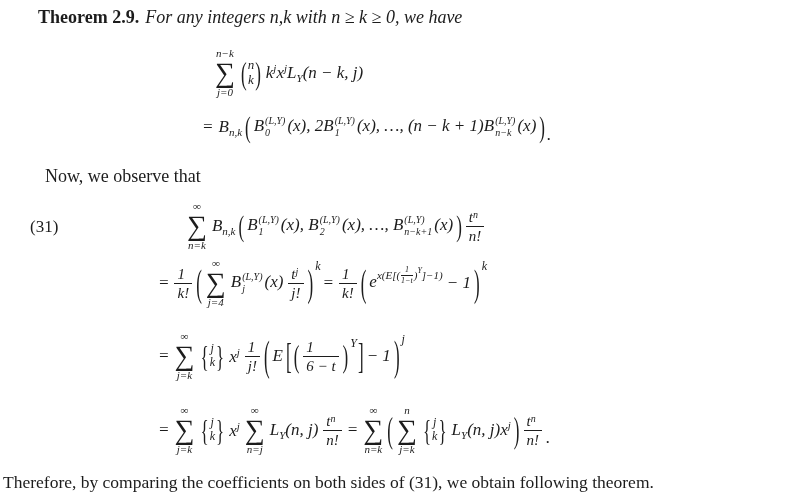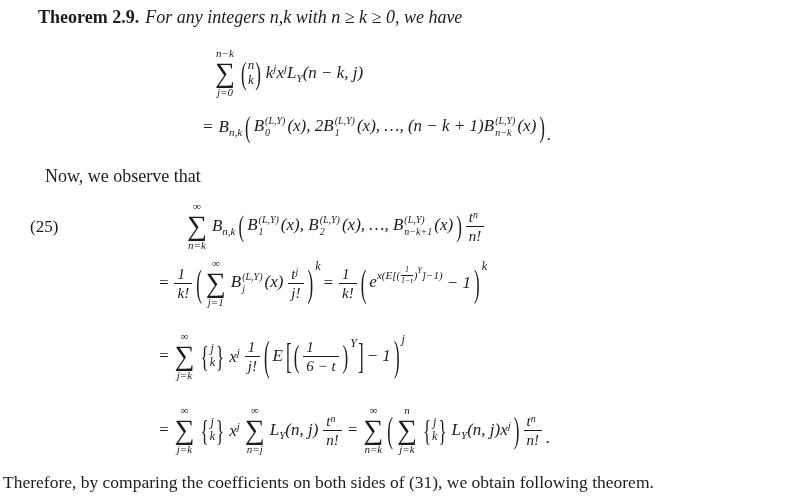--- a/index.html
+++ b/index.html
@@ -90,21 +90,21 @@
 <span>(n − k + 1)B</span><span class="ss">
           <span>(L,Y)</span>
           <span>n−k</span>
         </span><span>(x)</span></span>
     <span class="par g17">)</span>
     <span class="drop">.</span>
   </div>
 
   <div class="prose" id="observe">Now, we observe that</div>
 
-  <div id="eqnum">(25)</div>
+  <div id="eqnum">(31)</div>
 
   <div class="mline" id="lineC">
     <span class="sum">
         <span class="lim">∞</span>
         <span class="op">∑</span>
         <span class="lim">n=k</span>
       </span>
     <span class="run"><span>B</span><span class="sb">n,k</span></span>
     <span class="par g17">(</span>
     <span class="run"><span>B</span><span class="ss">
@@ -130,21 +130,21 @@
   <div class="mline" id="lineD">
     <span class="run"><span>=</span></span>
     <span class="frac">
         <span class="num">1</span>
         <span class="den">k!</span>
       </span>
     <span class="par g22">(</span>
     <span class="sum">
         <span class="lim">∞</span>
         <span class="op">∑</span>
-        <span class="lim">j=1</span>
+        <span class="lim">j=4</span>
       </span>
     <span class="run"><span>B</span><span class="ss">
           <span>(L,Y)</span>
           <span>j</span>
         </span><span>(x)</span></span>
     <span class="frac">
         <span class="num"><span>t</span><span class="fsp">j</span></span>
         <span class="den">j!</span>
       </span>
     <span class="pg">

